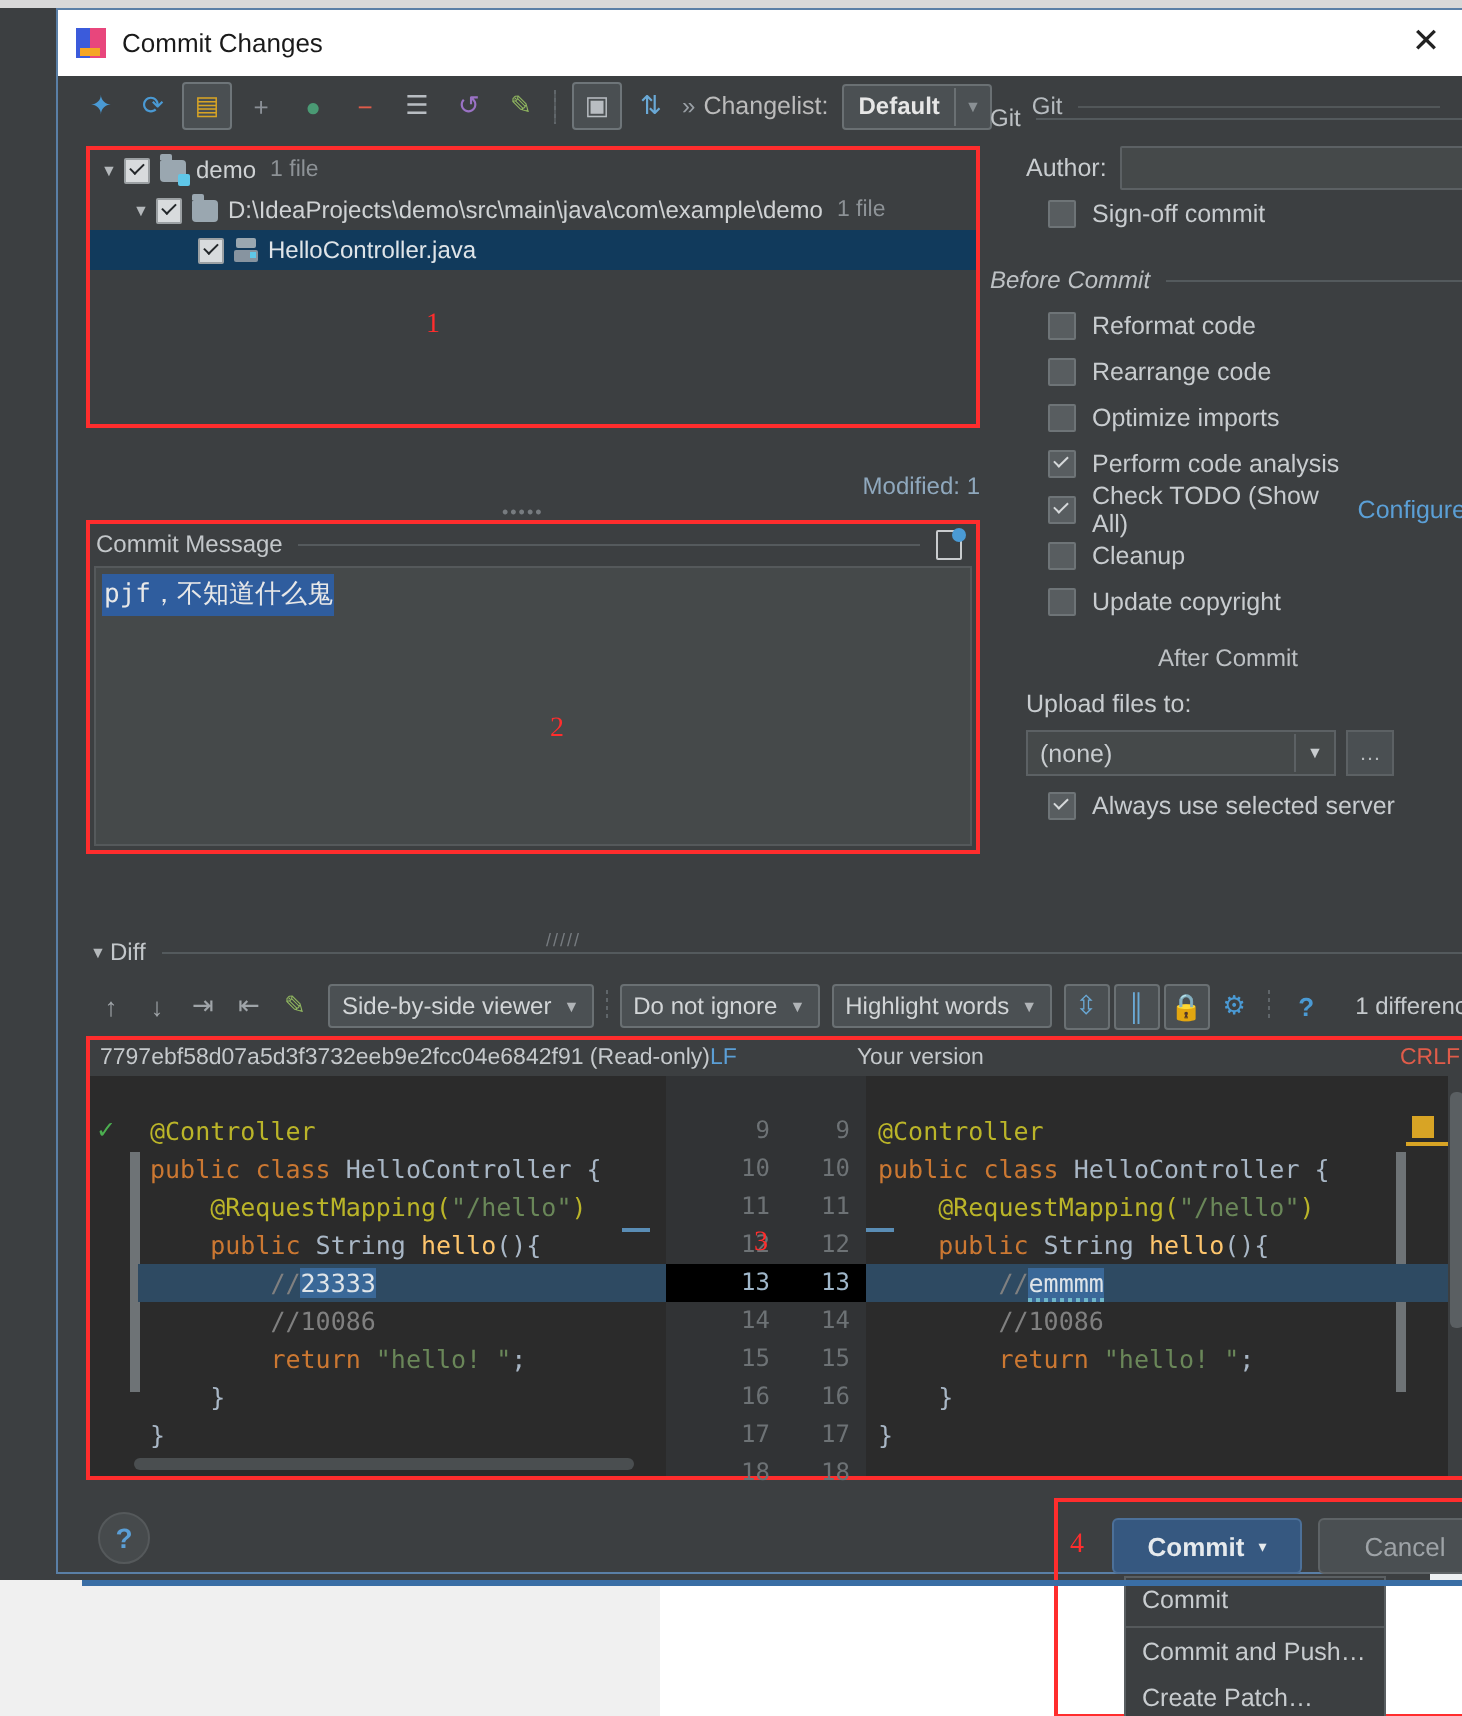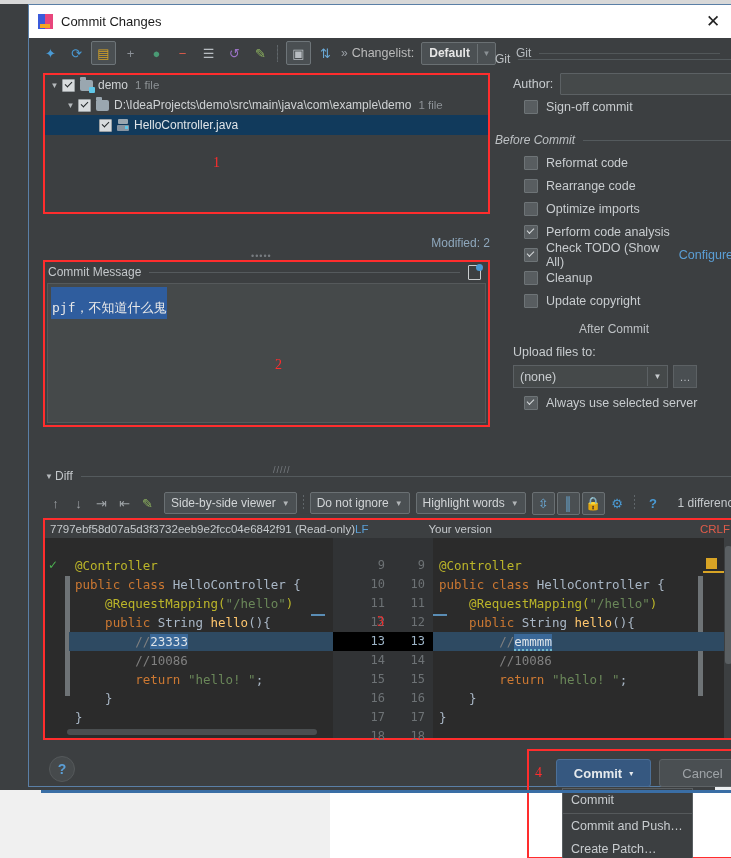--- a/index.html
+++ b/index.html
@@ -91,21 +91,21 @@
   }
   .msg-head{display:flex;align-items:center;height:20px;padding-left:3px;}
   .msg-head .lbl{color:#c3c7ca;font-size:12px;}
   .msg-head .rule{flex:1;height:1px;background:#555a5d;margin:0 8px;}
   .msg-head .hist{width:15px;height:14px;margin-right:5px;position:relative;}
   .msg-head .hist .pg{position:absolute;left:0;top:0;width:11px;height:13px;border:1.4px solid #c9ccce;border-radius:1px;}
   .msg-head .hist .cl{position:absolute;right:0;top:-1px;width:7px;height:7px;border-radius:50%;background:#4a9ad4;}
   .msg-area{position:absolute;left:2px;top:21px;right:2px;bottom:2px;background:#45494a;border:1px solid #55595b;box-sizing:border-box;}
   .msg-text{
     font-family:"DejaVu Sans Mono","Liberation Mono",monospace;font-size:13px;color:#e8e8e8;
-    background:#2f5d9e;display:inline-block;margin:3px 0 0 3px;padding:12px 1px 2px 1px;white-space:pre;
+    background:#2f5d9e;display:inline-block;margin:3px 0 0 3px;padding:1px 1px 2px 1px;white-space:pre;
   }
 
   
   .opts{position:absolute;left:466px;top:45px;width:238px;height:410px;}
   .sec{display:flex;align-items:center;margin-top:2px;}
   .sec .t{color:#bdc1c4;font-size:12px;}
   .sec .r{flex:1;height:1px;background:#545a5d;margin-left:8px;}
   .row{display:flex;align-items:center;height:23px;}
   .row.ind{padding-left:29px;}
   .row.ind2{padding-left:18px;}
@@ -270,21 +270,21 @@
       <span class="jicon">
         <span class="top"></span>
           <span class="bot"></span>
           <span class="dot"></span>
       </span>
       <span class="tree-name">HelloController.java</span>
     </div>
     <div class="marker" style="left:168px;top:80px;">1</div>
   </div>
 
-  <div class="modified">Modified: 2</div>
+  <div class="modified">Modified: 1</div>
   <div class="splitter-dots">•••••</div>
 
   <div class="msgbox">
     <div class="msg-head">
       <span class="lbl">Commit Message</span>
       <span class="rule"></span>
       <span class="hist">
           <span class="pg"></span>
           <span class="cl"></span>
         </span>

